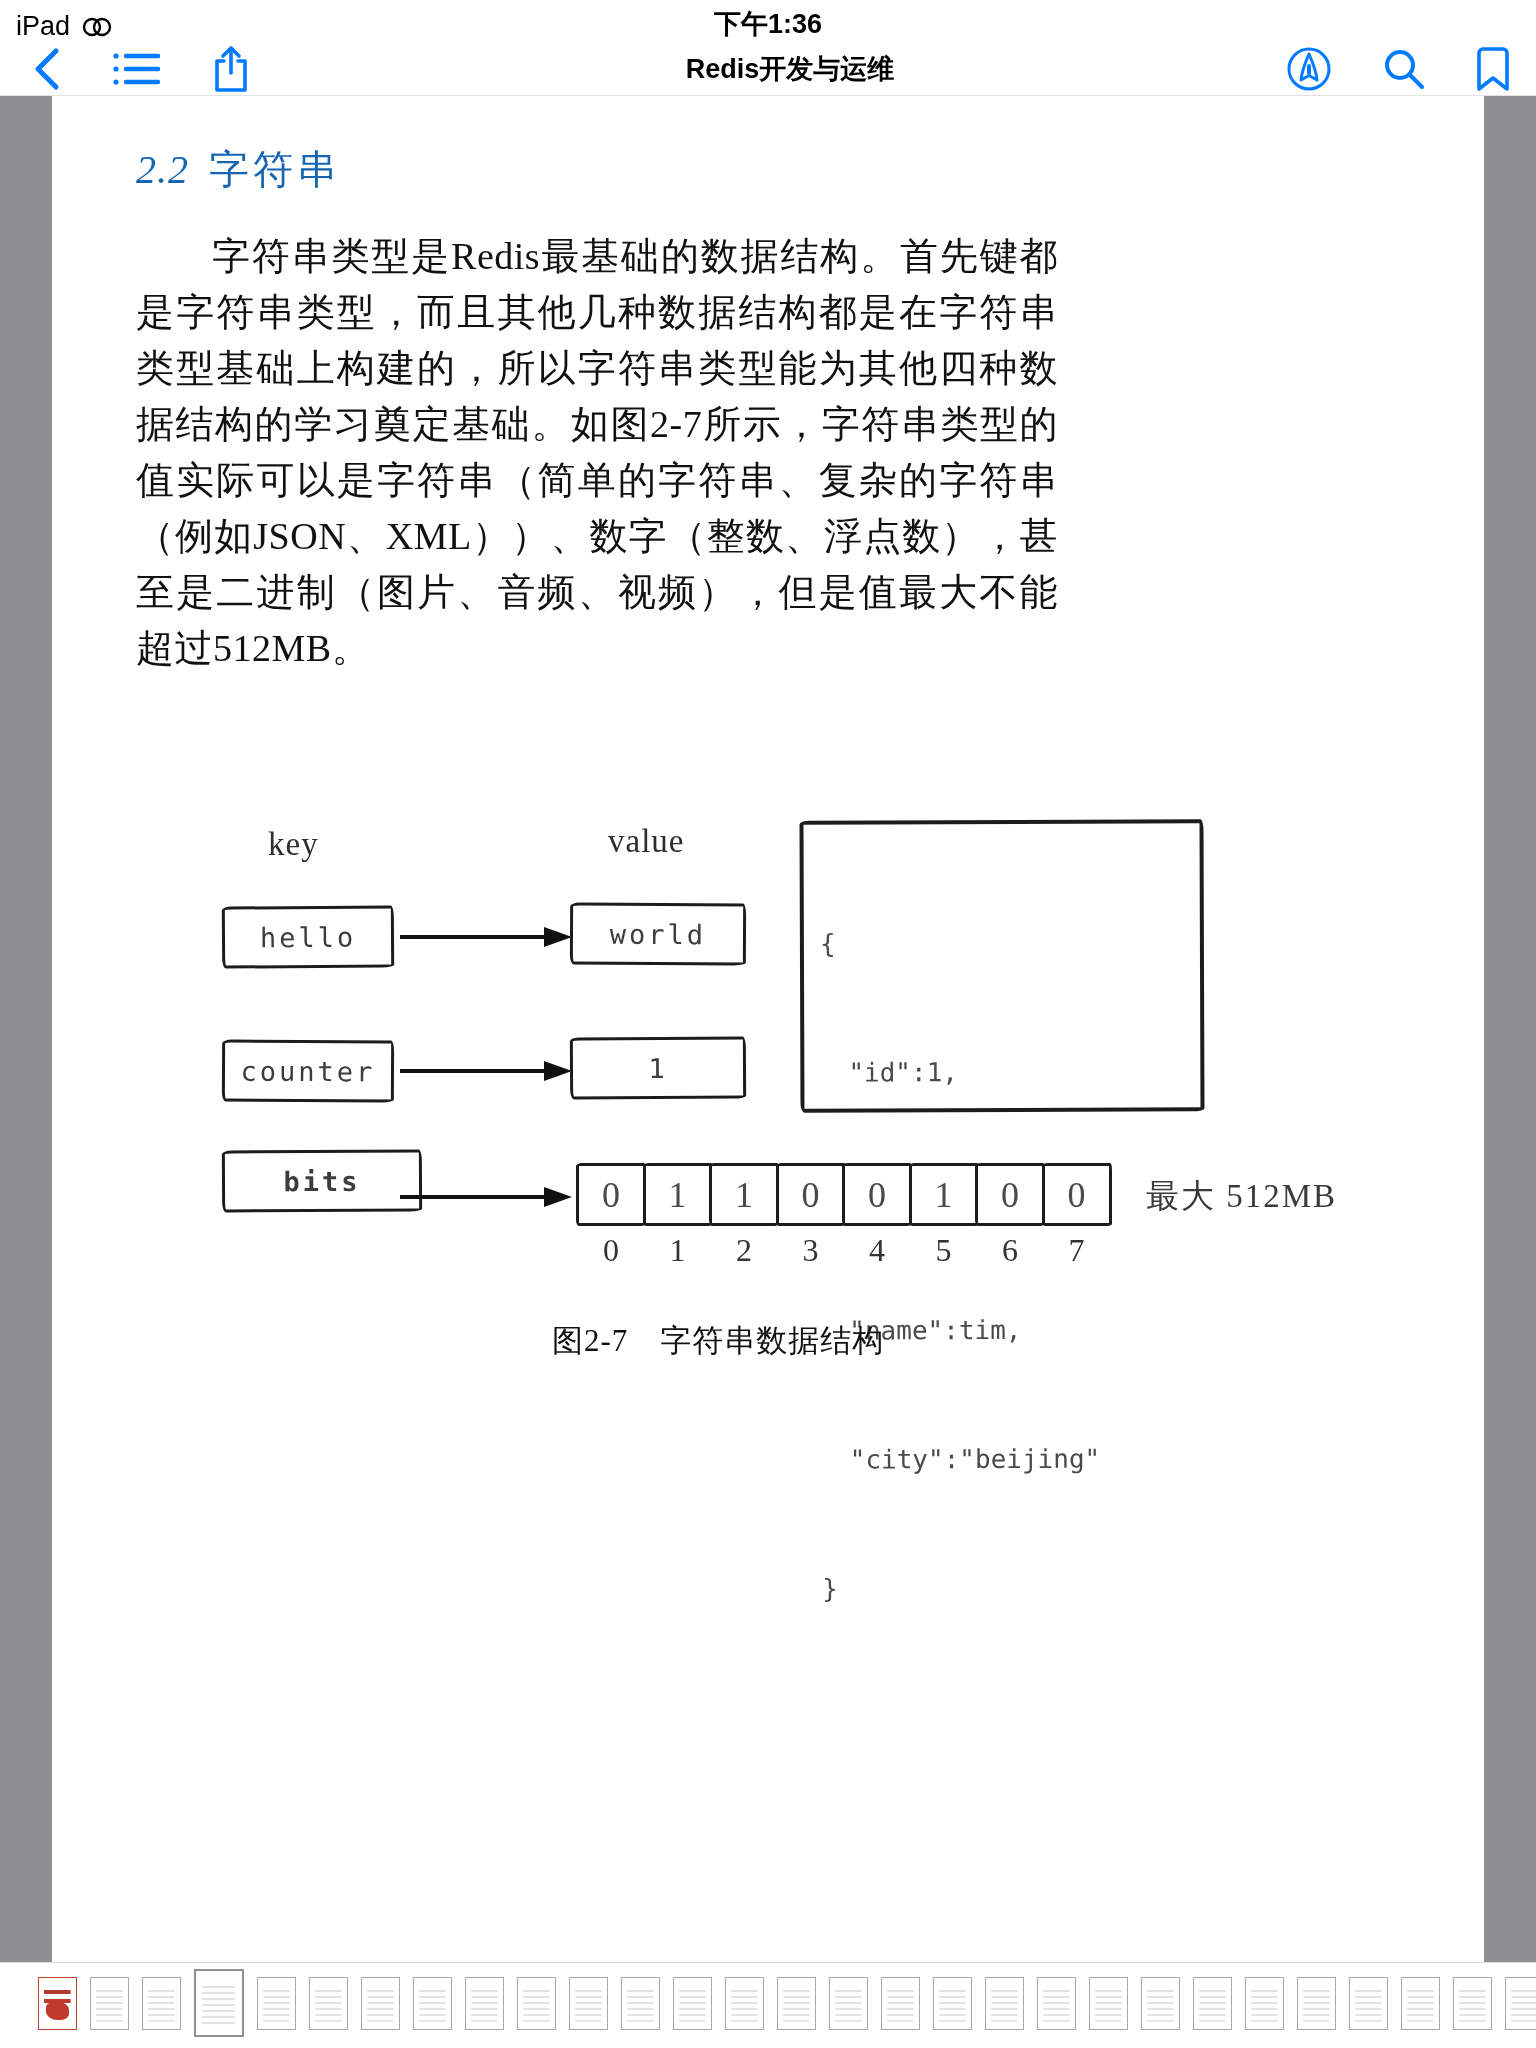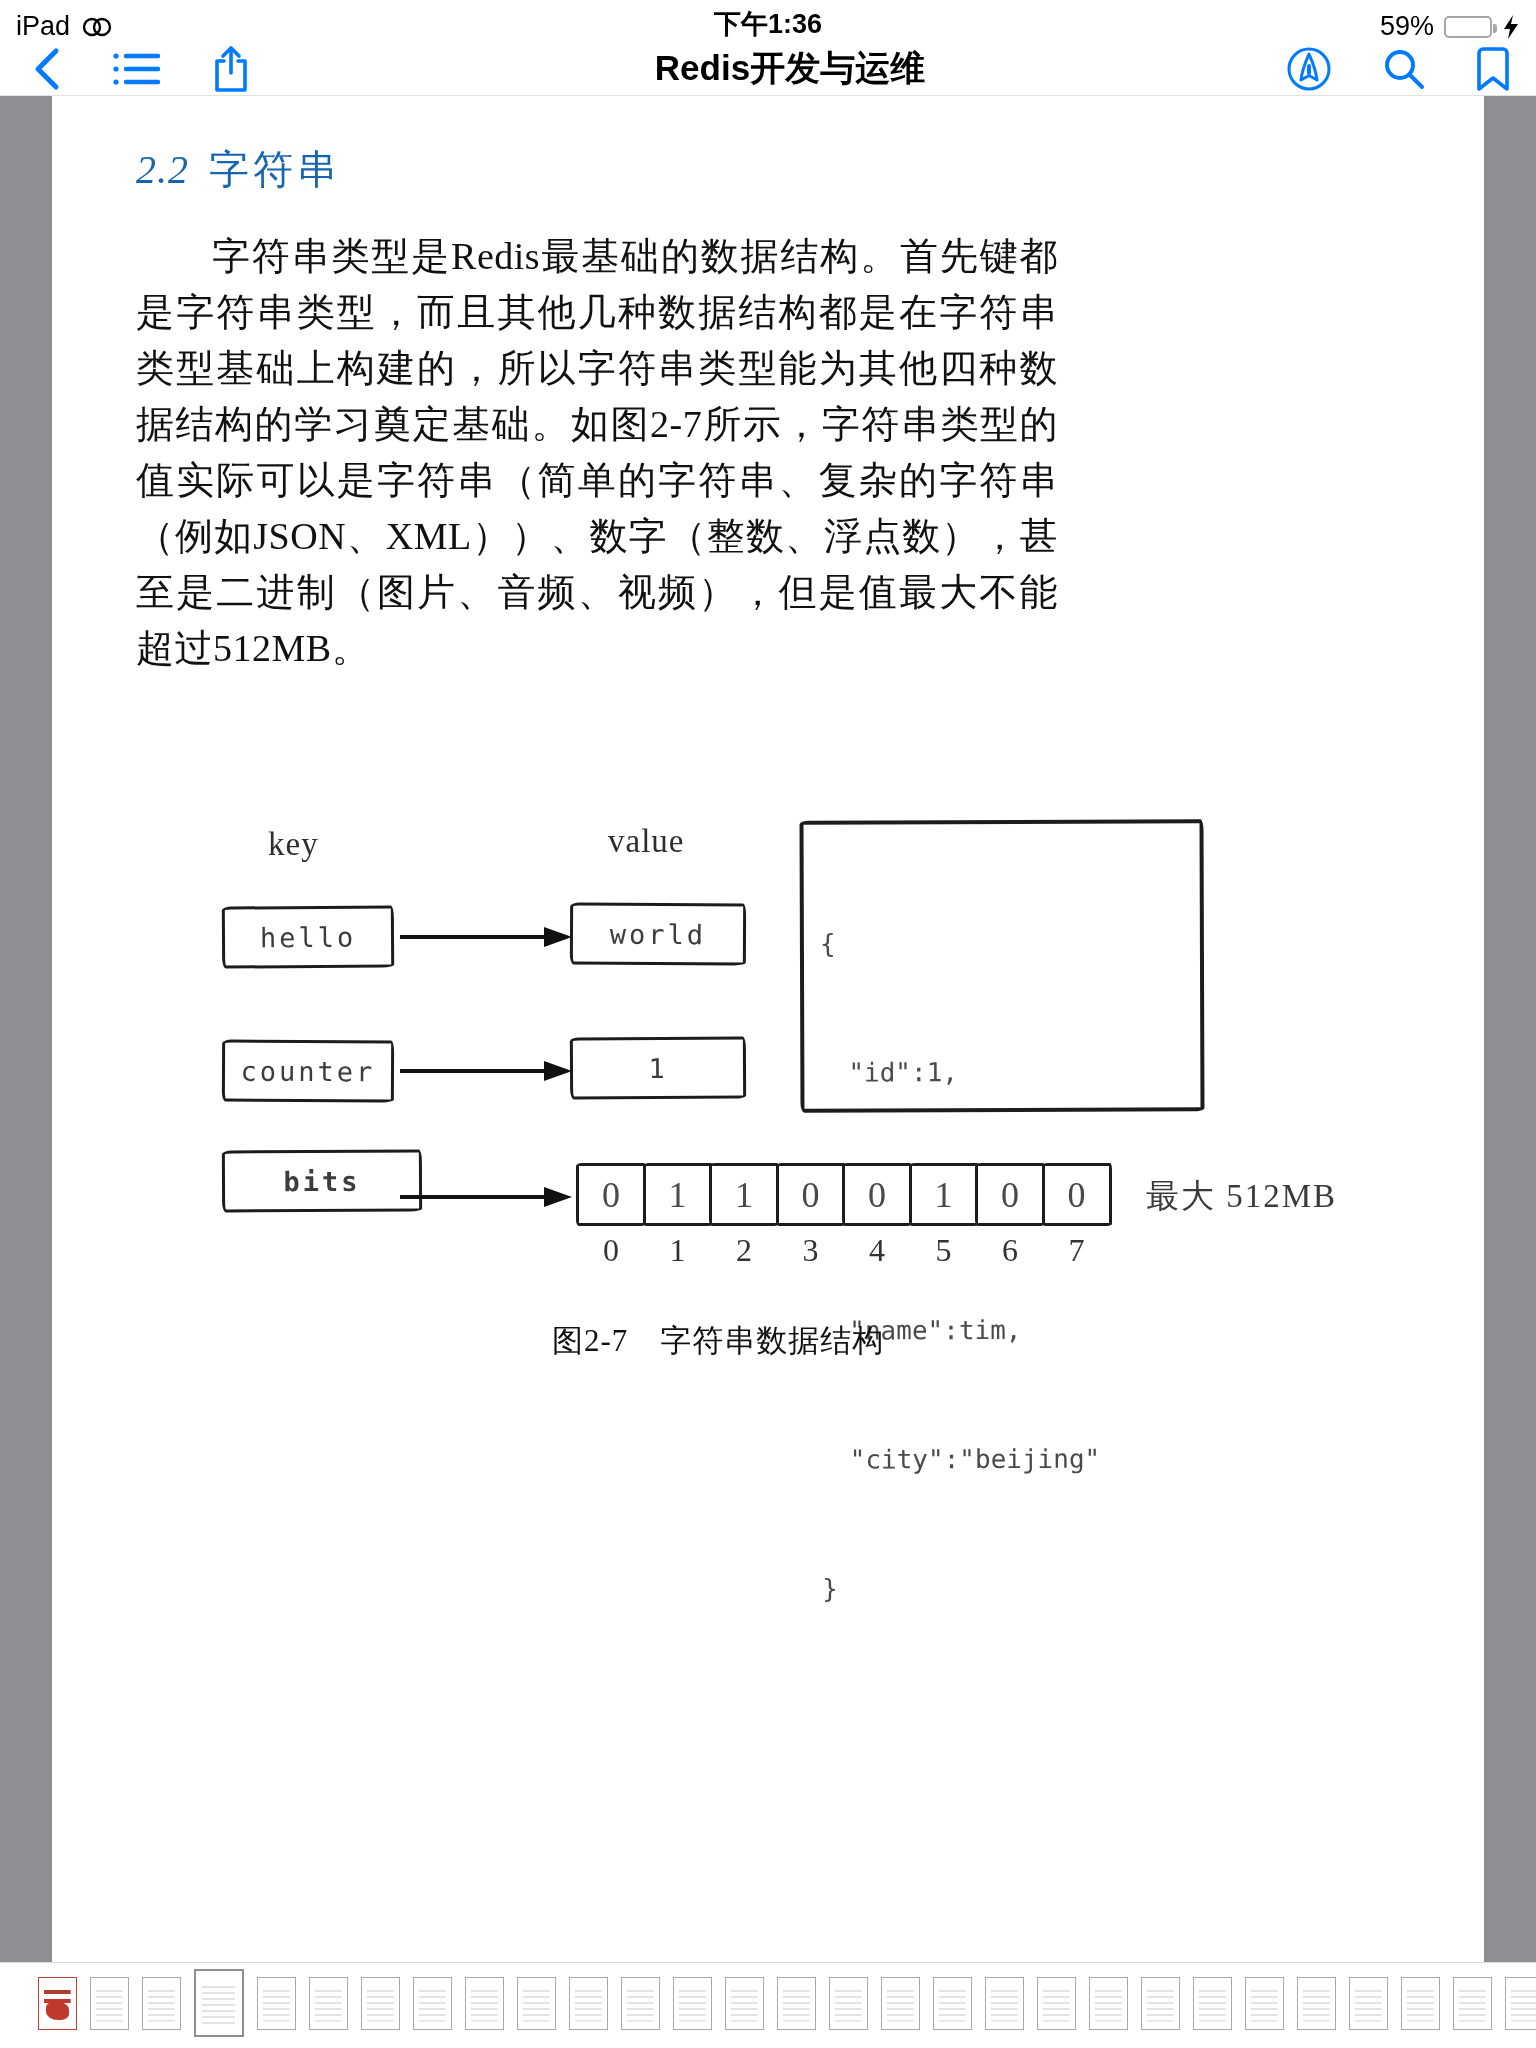--- a/index.html
+++ b/index.html
@@ -22,21 +22,21 @@
   .battery-nub { position:absolute; right:-7px; top:6px; width:4px; height:9px;
     background:#a6a6a6; border-radius:0 3px 3px 0; }
 
   
   .nav-bar { position:absolute; top:42px; left:0; width:1536px; height:54px;
     background:#fff; display:flex; align-items:center; justify-content:space-between;
     padding:0 26px 0 34px; border-bottom:1px solid #e2e2e2; }
   .nav-left { display:flex; align-items:center; gap:52px; }
   .nav-right { display:flex; align-items:center; gap:50px; }
   .nav-title { position:absolute; left:0; right:0; text-align:center;
-    font-size:35px; font-weight:700; color:#000; pointer-events:none;margin-left:44px; }
+    font-size:27px; font-weight:700; color:#000; pointer-events:none;margin-left:44px; }
   .icon-btn { display:flex; align-items:center; justify-content:center; cursor:pointer; }
 
   
   .content { position:absolute; top:96px; left:0; width:1536px; height:1866px;
     background:#8E8E93; }
   .page { position:absolute; left:52px; top:0; width:1432px; height:1866px;
     background:#fff; }
 
   .heading { position:absolute; left:84px; top:46px;
     font-family:"Liberation Serif", serif; font-size:40px; color:#1565b0; }
@@ -120,29 +120,20 @@
   <div class="sb-left">
     <span>iPad</span>
     <svg width="34" height="26" viewBox="0 0 34 26">
       <circle cx="12" cy="13" r="8" fill="none" stroke="#000" stroke-width="2.4"></circle>
       <circle cx="22" cy="13" r="8" fill="none" stroke="#000" stroke-width="2.4"></circle>
     </svg>
   </div>
   <div class="sb-center">
     <span>下午1:36</span>
   </div>
-  <div class="sb-right">
-    <span class="pct">59%</span>
-    <span class="battery-shell">
-      <span class="battery-fill"></span><span class="battery-nub"></span>
-    </span>
-    <svg width="18" height="26" viewBox="0 0 18 26">
-      <polygon points="11,1 2,15 8,15 6,25 16,10 9,10" fill="#000"></polygon>
-    </svg>
-  </div>
 </div>
 
 <div class="nav-bar">
   <div class="nav-left">
     <span class="icon-btn">
       <svg width="26" height="44" viewBox="0 0 26 44">
         <polyline points="22,4 4,22 22,40" fill="none" stroke="#007AFF" stroke-width="5" stroke-linecap="round" stroke-linejoin="round"></polyline>
       </svg>
     </span>
     <span class="icon-btn">

